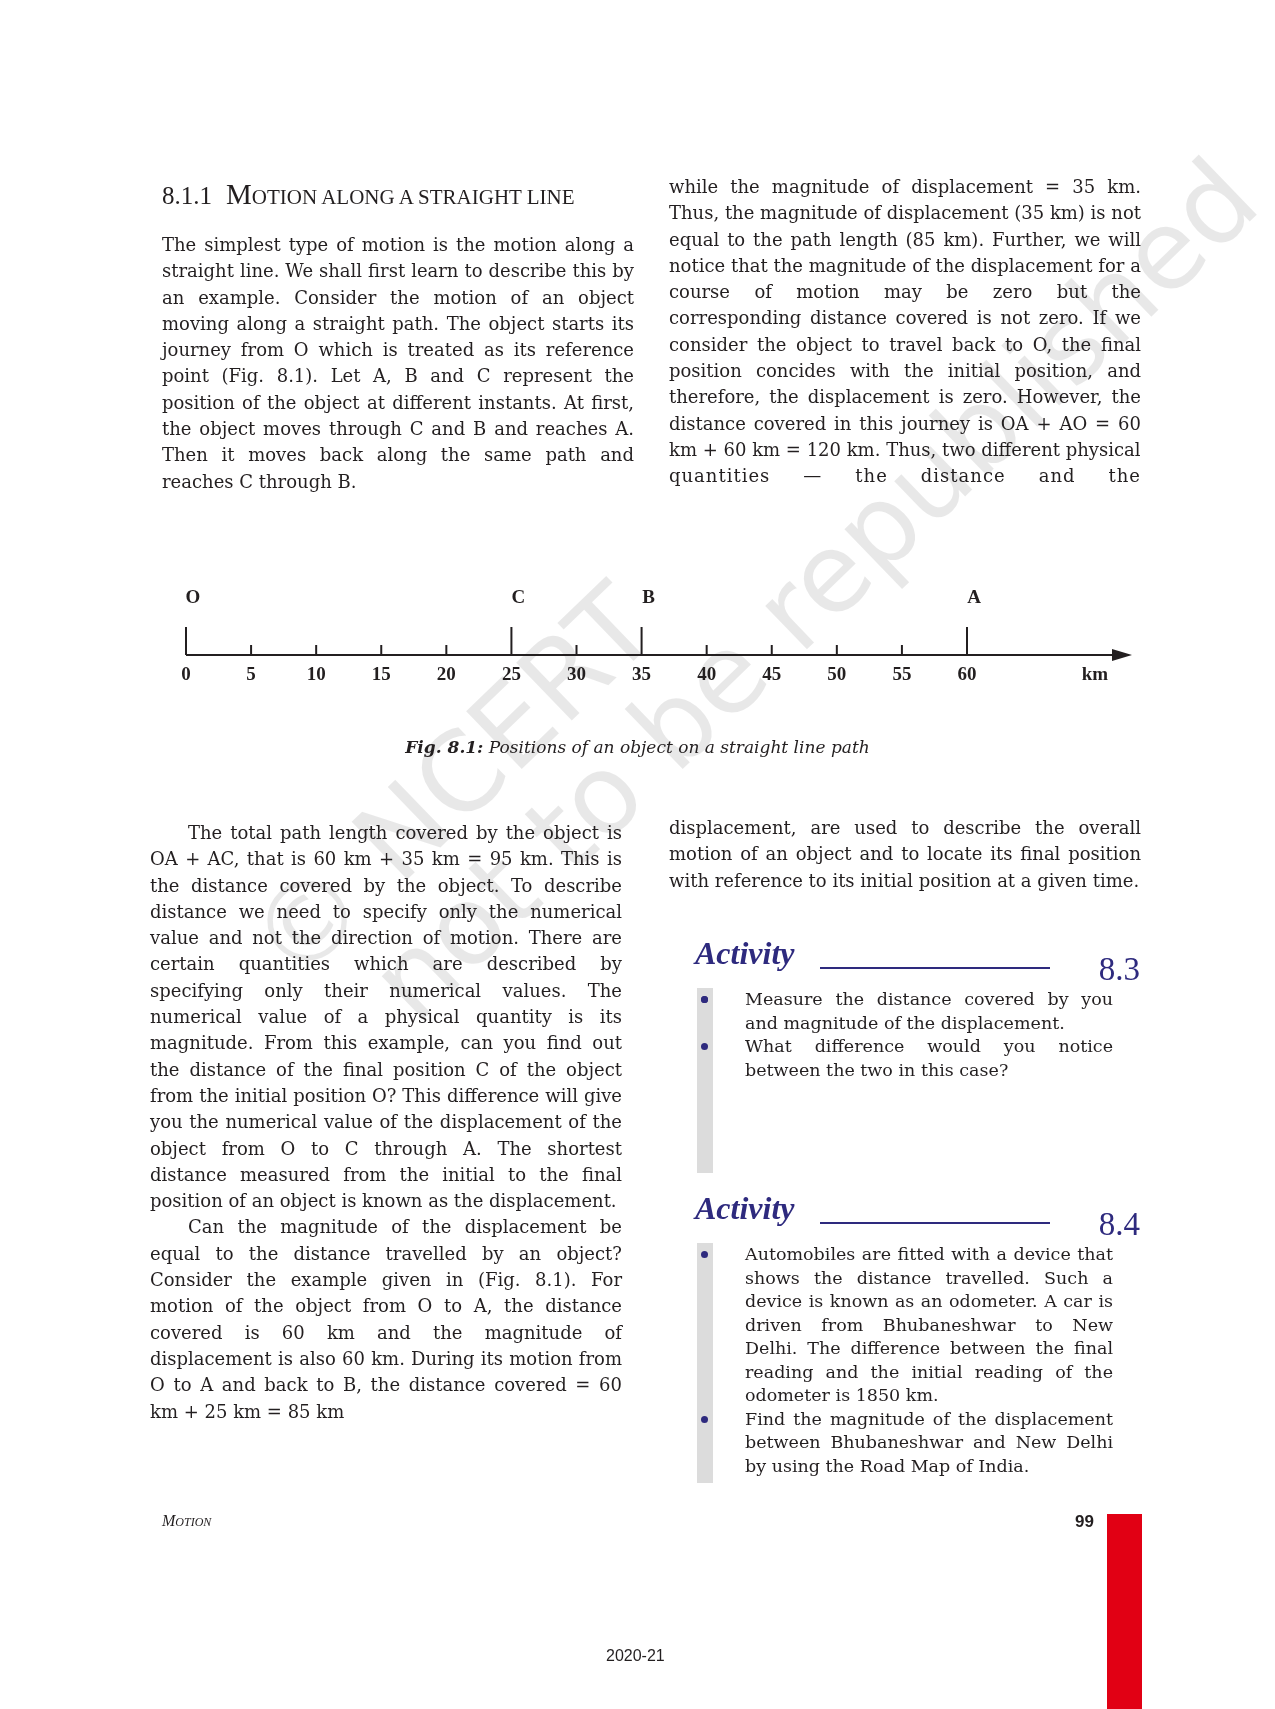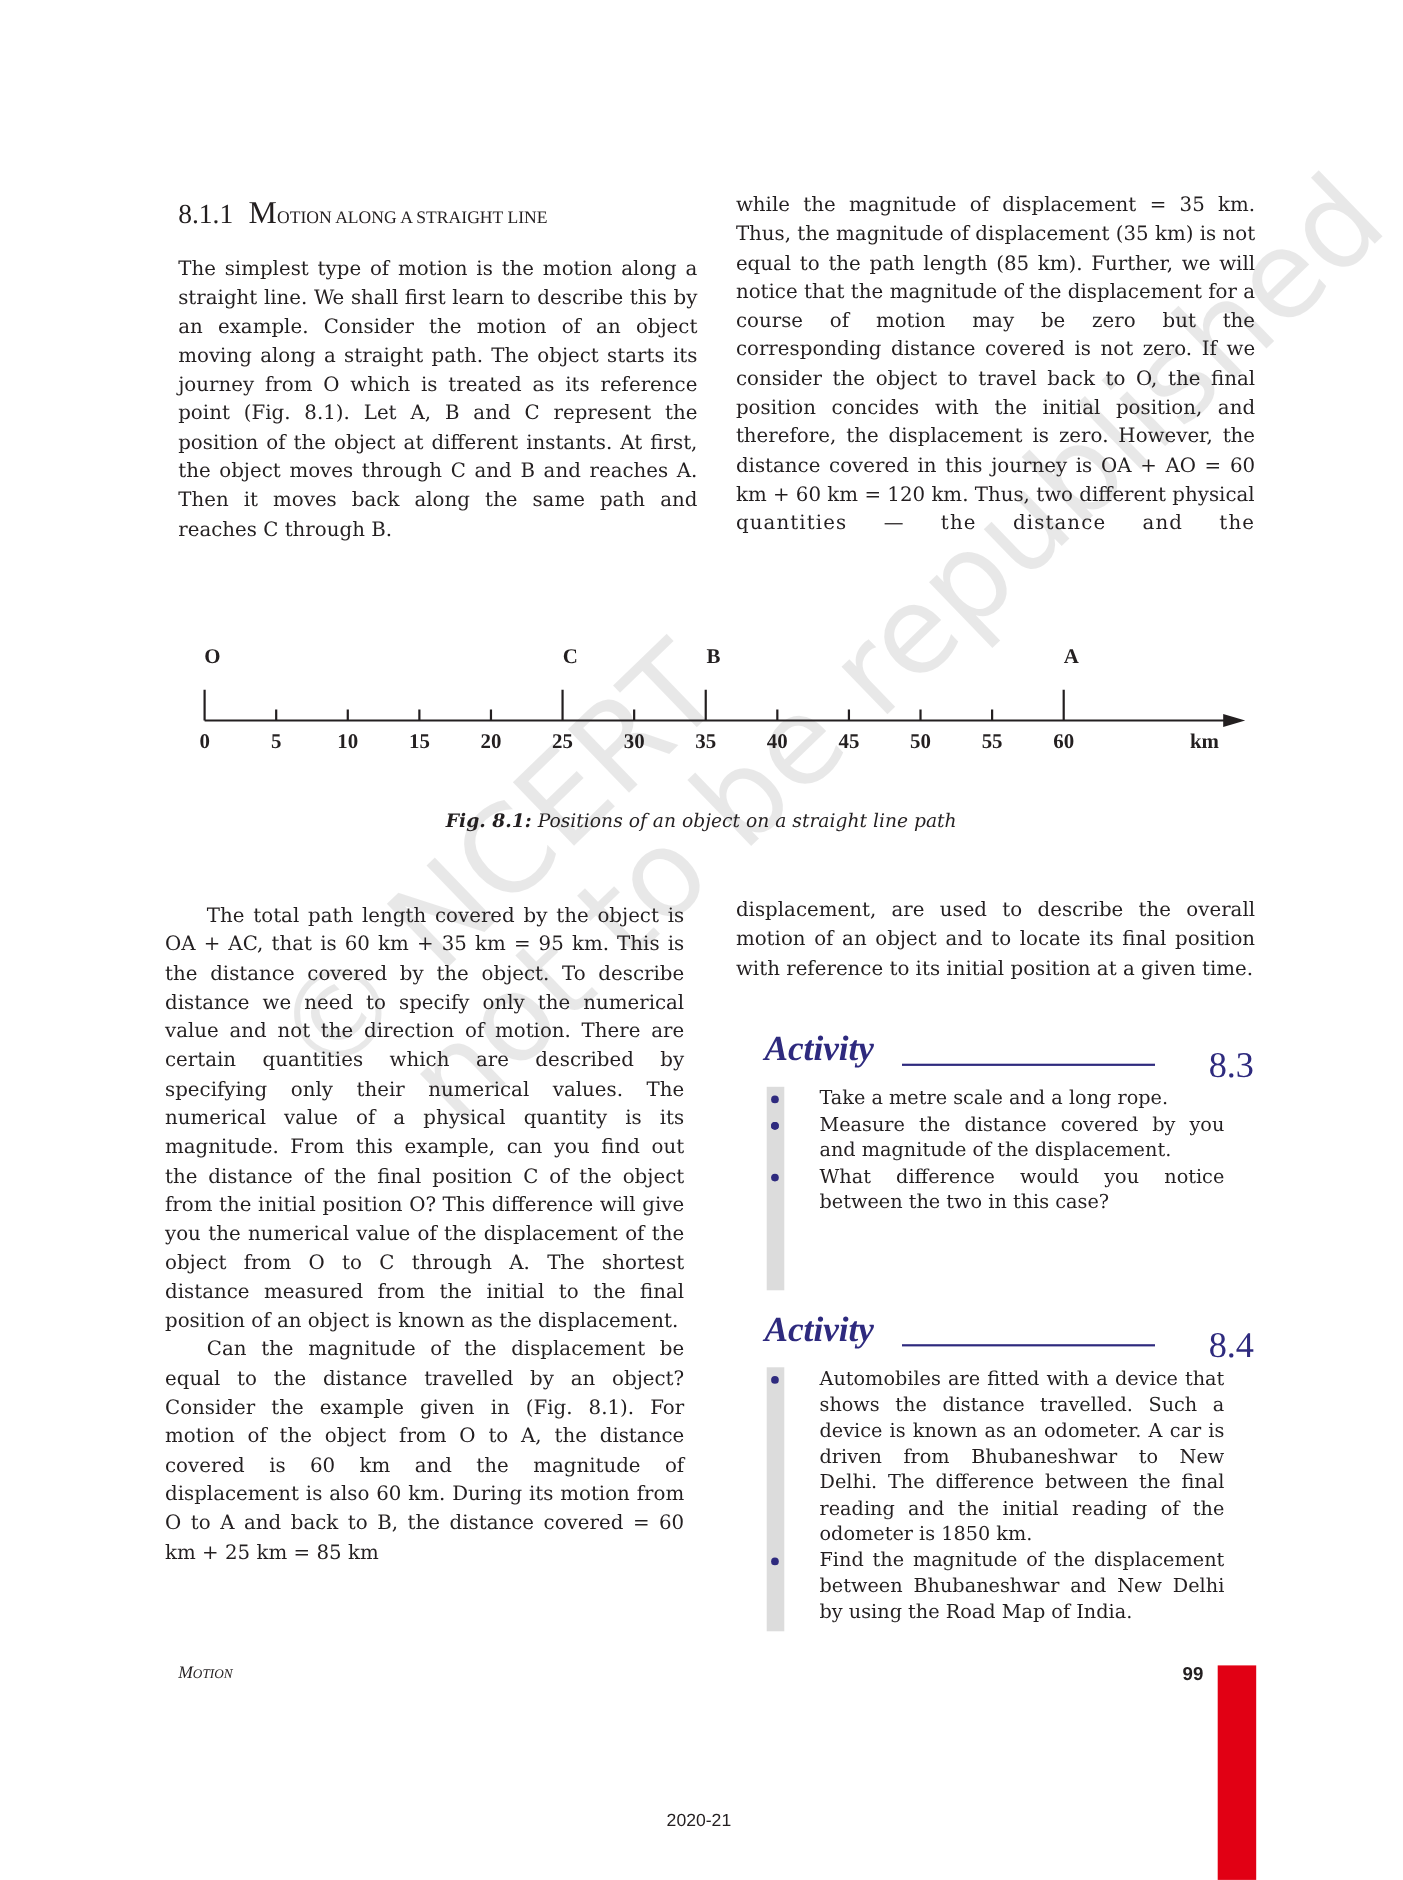--- a/index.html
+++ b/index.html
@@ -12,21 +12,21 @@
     text-align:justify; text-align-last:auto;
   }
   .col p { margin:0; }
   .col p.indent { text-indent:38px; }
   .sec-heading {
     position:absolute; left:162px; top:178px; font-family:"Liberation Serif", serif;
     font-size:25px; color:#231f20; font-weight:normal; white-space:nowrap;
   }
   .sec-heading .num { margin-right:14px; }
   .sec-heading .big { font-size:29px; }
-  .sec-heading .sc { font-size:16px; }
+  .sec-heading .sc { font-size:21px; }
   .last-justify { text-align-last:justify; }
 
   
   .figure { position:absolute; left:0; top:580px; width:1275px; height:120px; }
   .fig-caption {
     position:absolute; left:0; width:1275px; top:737px; text-align:center;
     font-family:"DejaVu Serif", serif; font-style:italic; font-size:17px; color:#231f20;
   }
   .fig-caption b { font-style:italic; font-weight:bold; }
 
@@ -130,21 +130,20 @@
   <p>displacement, are used to describe the overall motion of an object and to locate its final position with reference to its initial position at a given time.</p>
 </div>
 
 <div class="activity-head" style="top:935px;">
   <span>Activity</span>
   <span class="rule"></span>
   <span class="num">8.3</span>
 </div>
 <div class="activity-bar" style="top:988px; height:185px;"></div>
 <ul class="activity-list" style="top:988px;">
-  <li><span class="bullet"></span><span>Take a metre scale and a long rope.</span></li>
   <li><span class="bullet"></span></li>
   <li><span class="bullet"></span><span>Measure the distance covered by you and magnitude of the displacement.</span></li>
   <li><span class="bullet"></span><span>What difference would you notice between the two in this case?</span></li>
 </ul>
 
 <div class="activity-head" style="top:1190px;">
   <span>Activity</span>
   <span class="rule"></span>
   <span class="num">8.4</span>
 </div>

